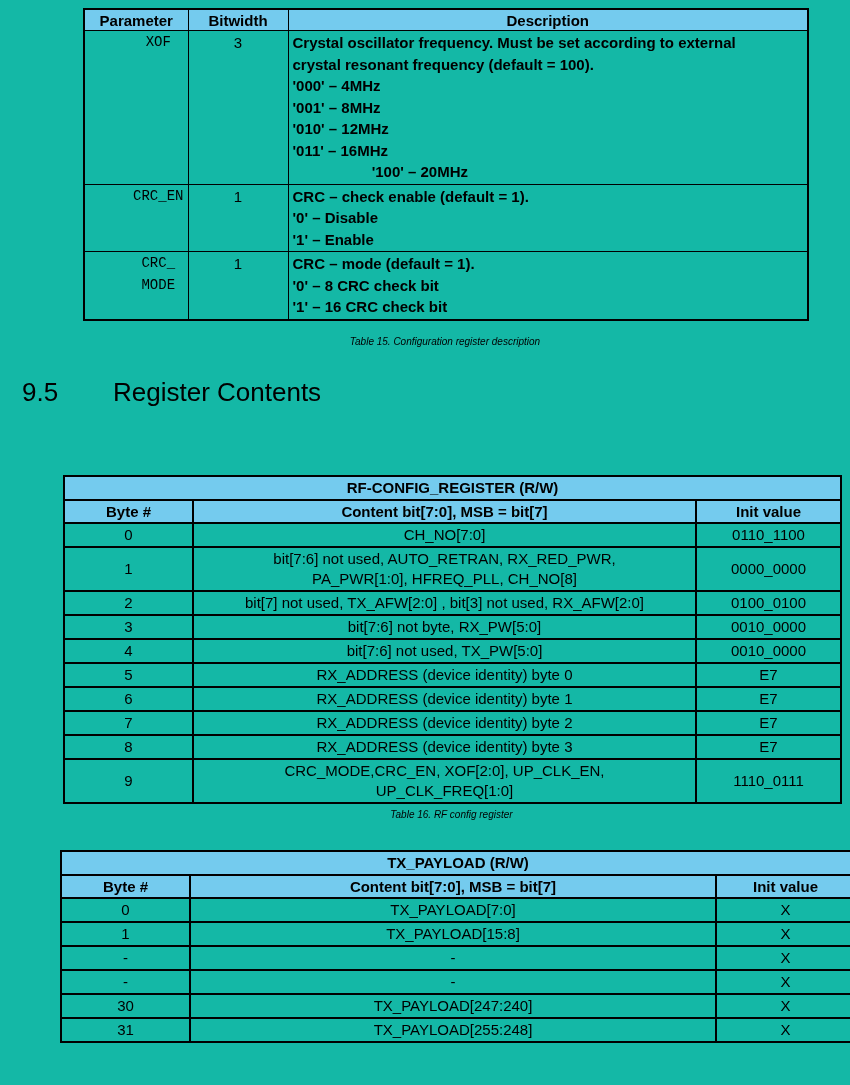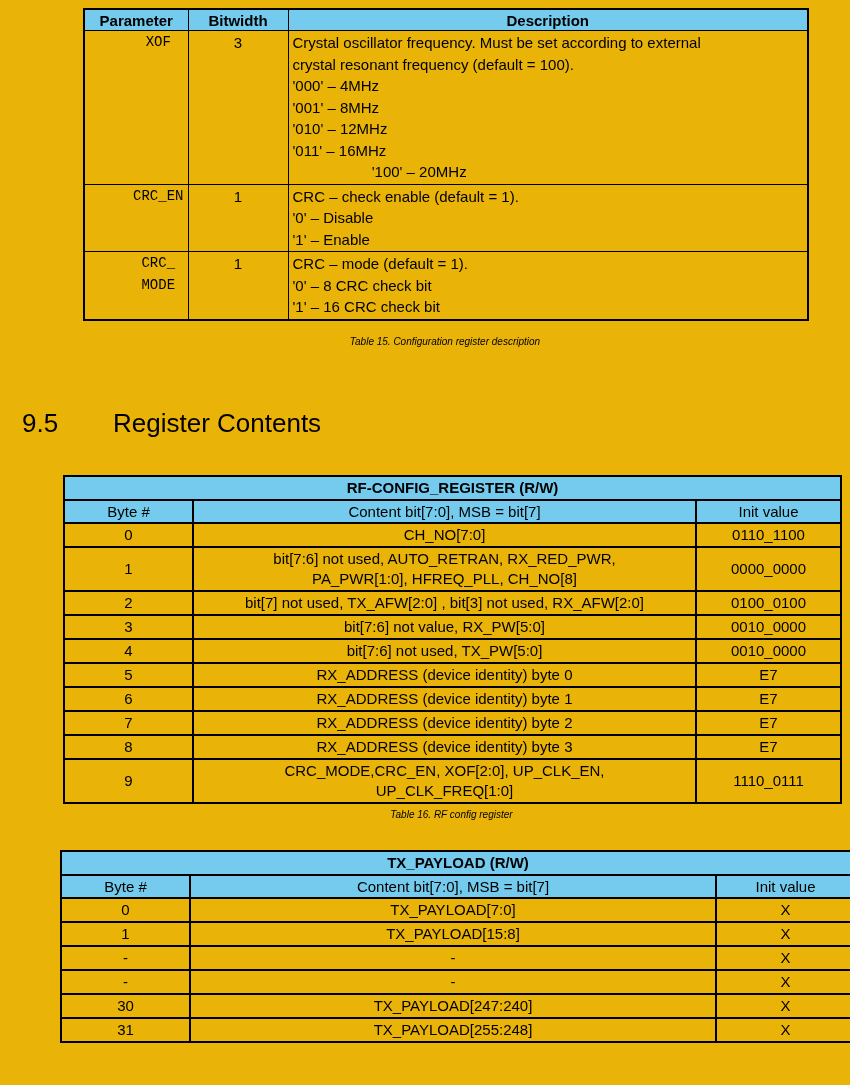--- a/index.html
+++ b/index.html
@@ -1,20 +1,20 @@
 <!DOCTYPE html>
 <html style="--hdr-blue: #74CBEE;"><head>
 <meta charset="utf-8">
 <style>
   html, body { margin: 0; padding: 0; background: #ffffff; }
   .page {
     position: relative;
     width: 850px;
     height: 1085px;
-    background: #eab308;
+    background: #14b8a6;
     color: #000000;
     font-family: "Liberation Sans", sans-serif;
     overflow: hidden;
   }
   table {
     position: absolute;
     border-collapse: collapse;
     table-layout: fixed;
   }
   
@@ -34,36 +34,36 @@
     line-height: 21.5px;
   }
   #t15 td.param {
     font-family: "Liberation Mono", monospace;
     text-align: center;
     white-space: pre-wrap;
     font-size: 14px;
     padding-left: 48px;
   }
   #t15 td.bw { text-align: center; }
-  #t15 td.desc { white-space: pre-wrap; text-align: left; }
+  #t15 td.desc { white-space: pre-wrap; text-align: left; font-weight: bold; }
 
   
   .reg { border: 2px solid #000; }
   .reg th, .reg td { border: 2px solid #000; font-size: 15px; }
   .reg td.title {
     background: var(--hdr-blue);
     font-weight: bold;
     text-align: center;
     height: 20px;
     vertical-align: middle;
     line-height: 20px;
   }
   .reg th {
     background: var(--hdr-blue);
-    font-weight: normal;
+    font-weight: bold;
     text-align: center;
     height: 21px;
     vertical-align: middle;
     padding: 0 16px;
   }
   .reg td {
     text-align: center;
     vertical-align: middle;
     line-height: 20px;
     padding: 1px 4px;
@@ -75,21 +75,20 @@
     text-align: center;
     font-style: italic;
     font-size: 10px;
     line-height: 18px;
   }
   .section-heading {
     position: absolute;
     font-size: 26px;
     line-height: 30px;
     font-weight: normal;
-    margin-top: 31px;
   }
 </style>
 </head>
 <body>
 
 <div class="page">
 
   <table id="t15" style="left:83px; top:8px; width:724px;">
     <colgroup>
       <col style="width:104px">
@@ -163,21 +162,21 @@
 PA_PWR[1:0], HFREQ_PLL, CH_NO[8]</td>
           <td>0000_0000</td>
         </tr>
         <tr>
           <td>2</td>
           <td>bit[7] not used, TX_AFW[2:0] , bit[3] not used, RX_AFW[2:0]</td>
           <td>0100_0100</td>
         </tr>
         <tr>
           <td>3</td>
-          <td>bit[7:6] not value, RX_PW[5:0]</td>
+          <td>bit[7:6] not byte, RX_PW[5:0]</td>
           <td>0010_0000</td>
         </tr>
         <tr>
           <td>4</td>
           <td>bit[7:6] not used, TX_PW[5:0]</td>
           <td>0010_0000</td>
         </tr>
         <tr>
           <td>5</td>
           <td>RX_ADDRESS (device identity) byte 0</td>

